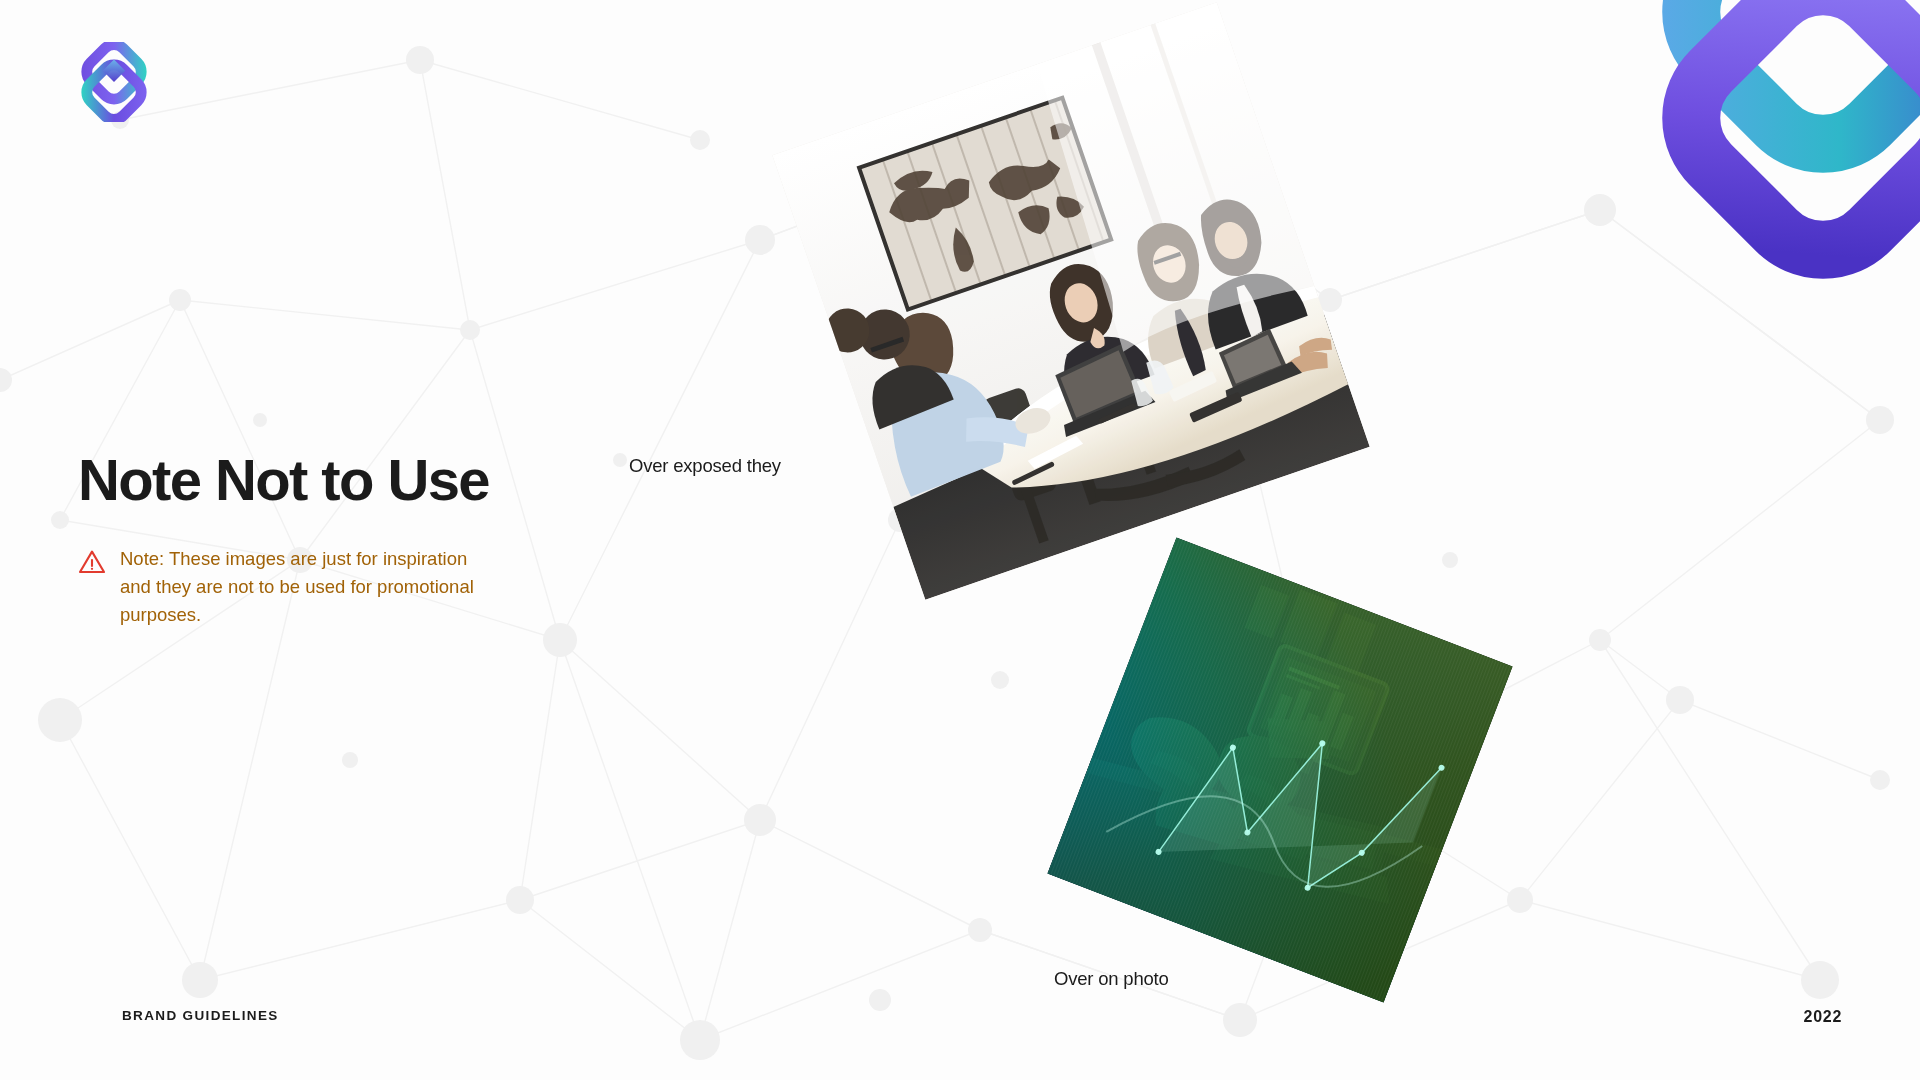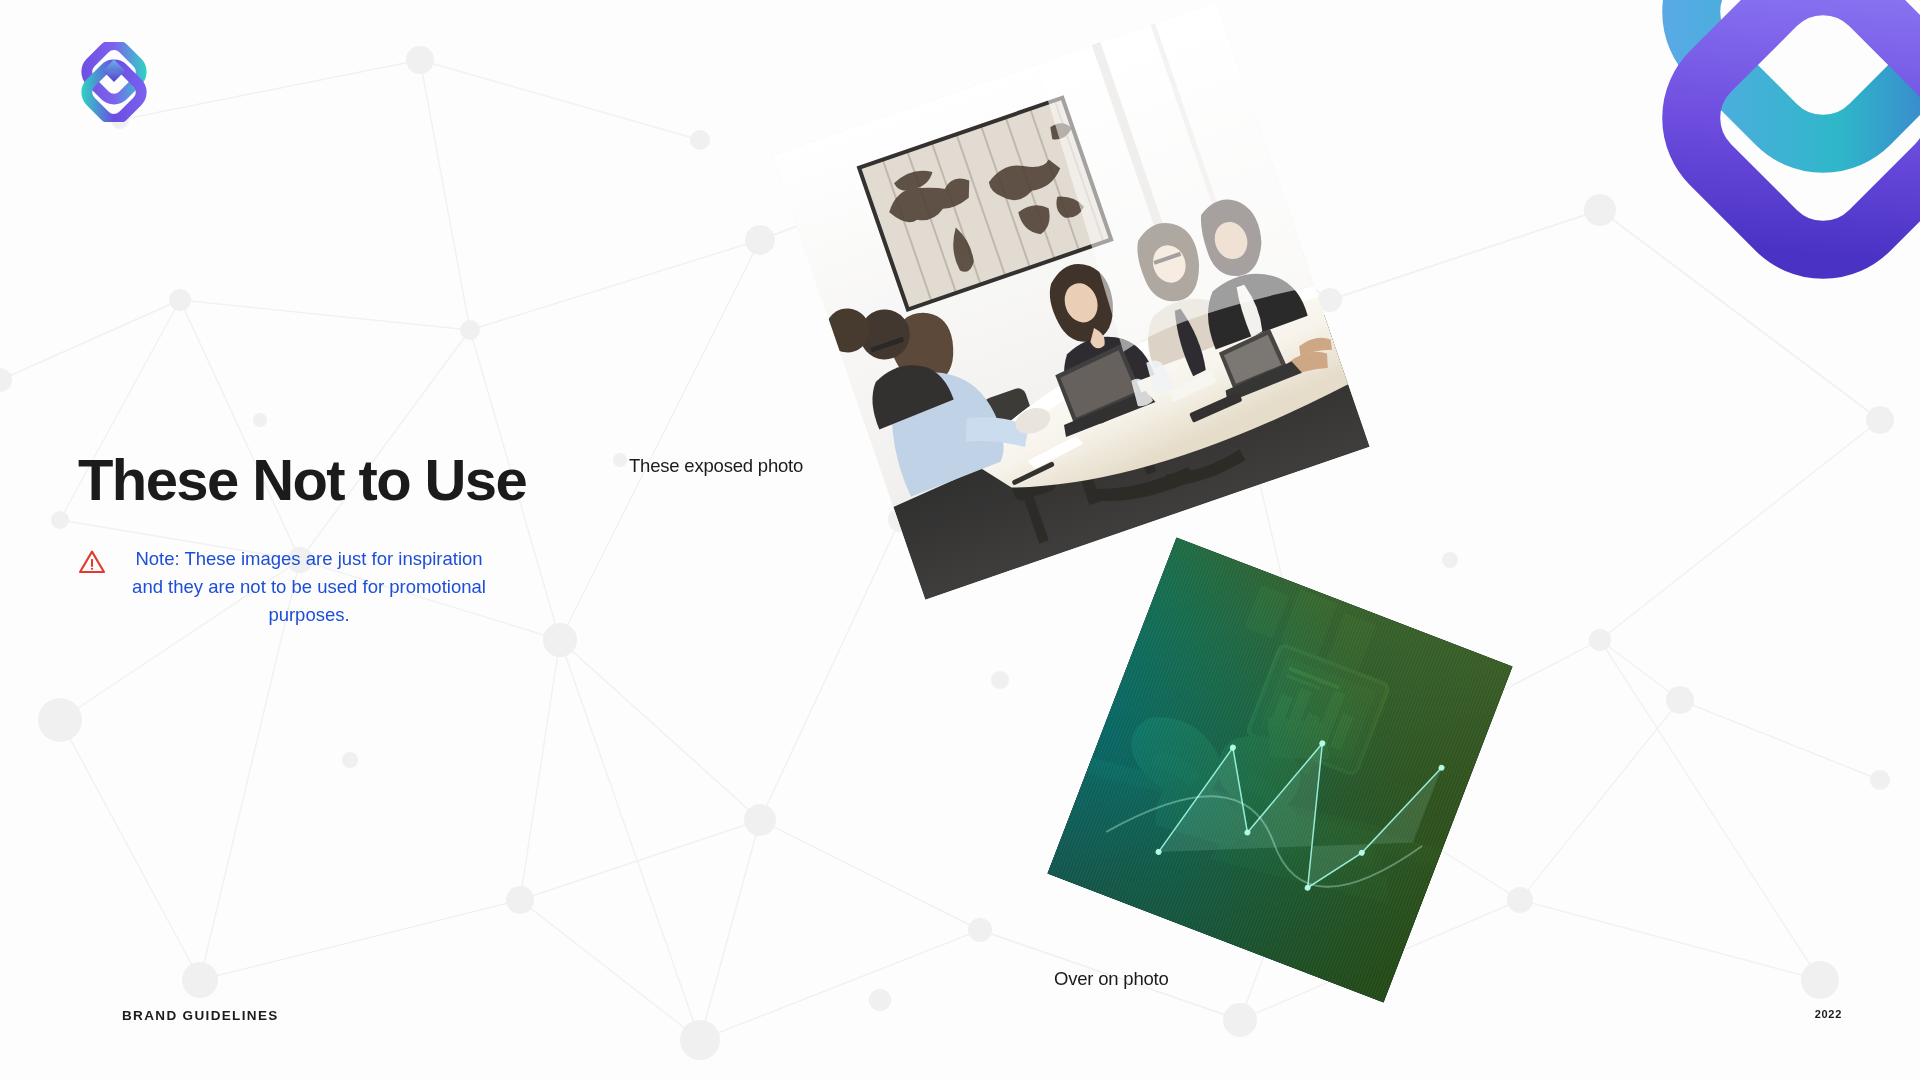--- a/index.html
+++ b/index.html
@@ -39,23 +39,22 @@
     color:#1b1b1b; line-height:1.05;
     font-family:"Liberation Sans", sans-serif;
   }
   #note-block{
     position:absolute; left:78px; top:545px;
     display:flex; align-items:flex-start; gap:14px;
     width:420px;
   }
   #warn-icon{ flex:0 0 auto; margin-top:4px; }
   #note-text{
-    font-size:18.5px; line-height:1.52; color:#1d4ed8;
+    font-size:18.5px; line-height:1.52; color:#a16207;
     font-family:"Liberation Sans", sans-serif;
-    text-align:center;
   }
 
   
   #photo1-wrap{
     position:absolute; left:836px; top:66px;
     width:470px; height:470px;
     transform:rotate(-19deg);
   }
   #photo1{
     position:absolute; inset:0; overflow:hidden;
@@ -84,21 +83,21 @@
 
   
   #footer-left{
     position:absolute; left:79px; top:1008px;
     font-size:13.5px; font-weight:700; letter-spacing:1.35px;
     color:#1b1b1b;
     margin-left:43px;
   }
   #footer-right{
     position:absolute; right:78px; top:1008px;
-    font-size:11px; font-weight:700; letter-spacing:0.7px;
+    font-size:16px; font-weight:700; letter-spacing:0.7px;
     color:#1b1b1b;
   }
 </style>
 </head>
 <body>
 
 <div id="slide">
 
   <svg id="network-bg" viewBox="0 0 1920 1080" preserveAspectRatio="none">
     <g stroke="#f1f1f1" stroke-width="1.4" fill="none">
@@ -194,21 +193,21 @@
         <stop offset="0.45" stop-color="#2fb7c9"></stop>
         <stop offset="1" stop-color="#5aa9e6"></stop>
       </linearGradient>
     </defs>
     <g transform="translate(215,215) rotate(45)">
       <rect x="-150" y="-150" width="225" height="225" rx="66" fill="none" stroke="url(#cgB)" stroke-width="58"></rect>
       <rect x="-75" y="-75" width="225" height="225" rx="66" fill="none" stroke="url(#cgA)" stroke-width="58"></rect>
     </g>
   </svg>
 
-  <h1 id="headline">These Not to Use</h1>
+  <h1 id="headline">Note Not to Use</h1>
 
   <div id="note-block">
     <svg id="warn-icon" width="28" height="26" viewBox="0 0 28 26">
       <path d="M14 2.6 L26 23 L2 23 Z" fill="none" stroke="#e23b2e" stroke-width="2.1" stroke-linejoin="round"></path>
       <line x1="14" y1="11" x2="14" y2="17" stroke="#e23b2e" stroke-width="2.1" stroke-linecap="round"></line>
       <circle cx="14" cy="19.8" r="1.15" fill="#e23b2e"></circle>
     </svg>
     <div id="note-text">Note: These images are just for inspiration and they are not to be used for promotional purposes.</div>
   </div>
 
@@ -425,19 +424,19 @@
             <circle cx="286" cy="228" r="3"></circle>
           <circle cx="330" cy="120" r="3"></circle>
         </g>
         <path d="M96 300 L128 176 L172 250 L210 140 L248 280 L286 228 L330 120 L330 200 L96 300 Z" fill="#aef2dd" opacity="0.14"></path>
 
         <path d="M40 300 Q140 180 200 250 T340 200" fill="none" stroke="#ccfff2" stroke-width="2" opacity="0.35"></path>
       </svg>
     </div>
   </div>
 
-  <div id="caption1" class="caption">These exposed photo</div>
+  <div id="caption1" class="caption">Over exposed they</div>
   <div id="caption2" class="caption">Over on photo</div>
 
   <div id="footer-left">BRAND GUIDELINES</div>
   <div id="footer-right">2022</div>
 
 </div>
 
 </body></html>

